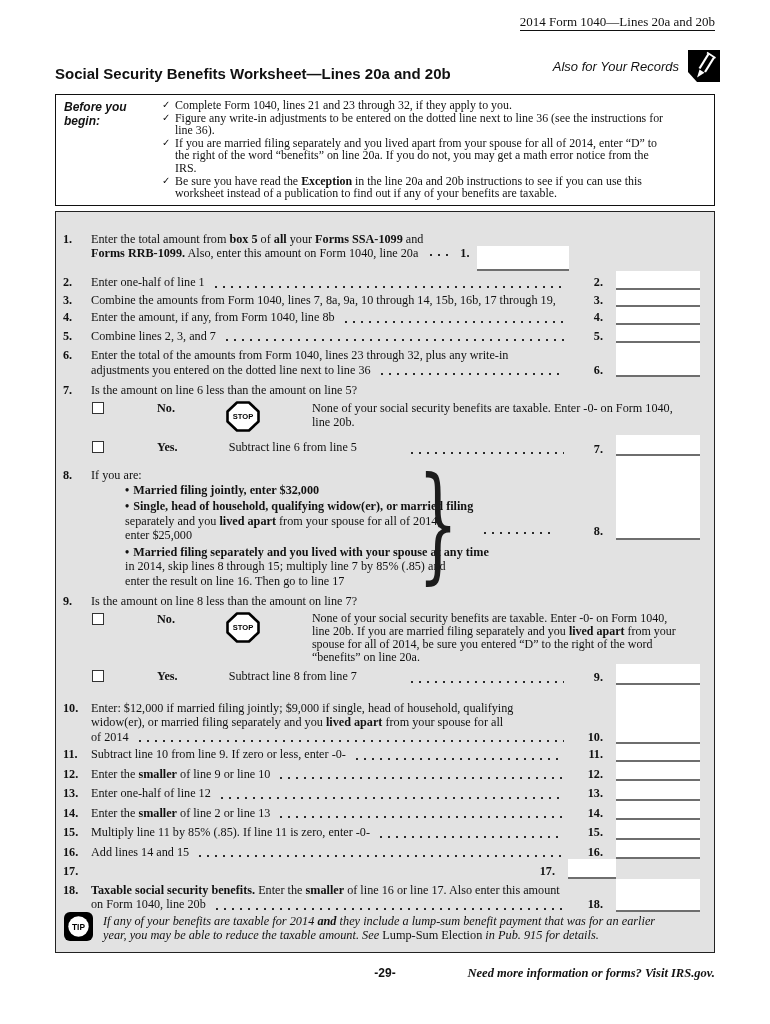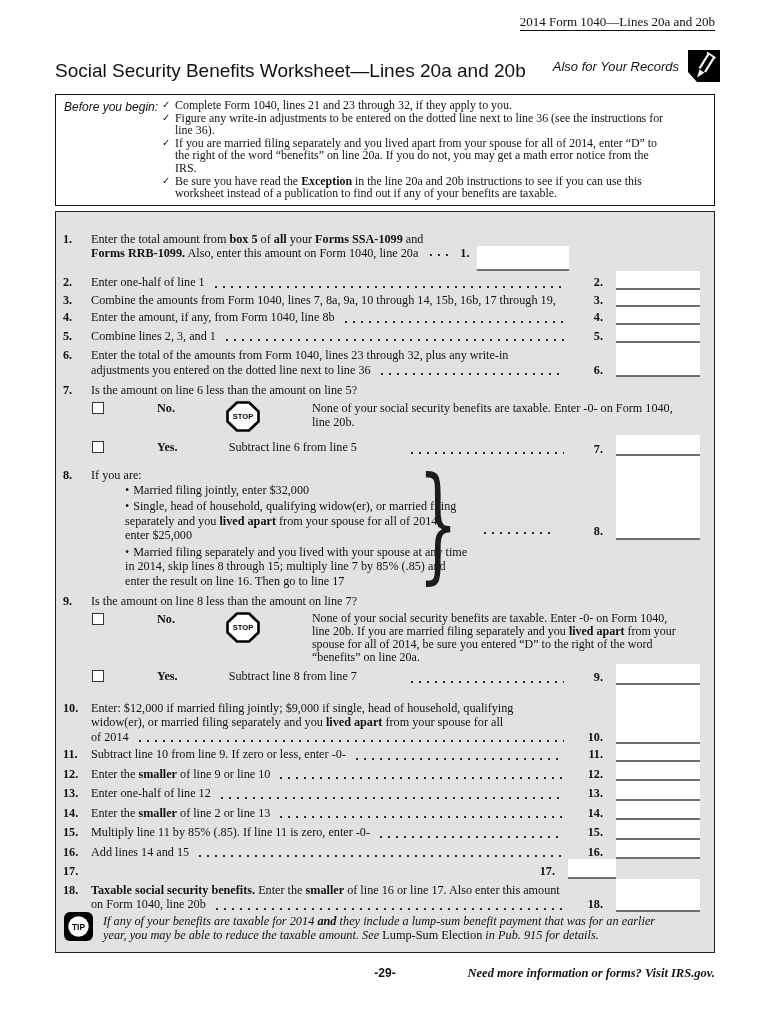--- a/index.html
+++ b/index.html
@@ -7,28 +7,28 @@
   body { width:770px; height:1024px; color:#111; }
   .page { position:relative; width:770px; height:1024px; overflow:hidden;
           font-family:"Liberation Serif","DejaVu Serif",serif; }
 
   
   .hdr-right { padding:14px 55px 0; text-align:right; font-size:13px; }
   .hdr-right span { border-bottom:1px solid #111; padding-bottom:1px; }
 
   .title-row { display:flex; justify-content:space-between; align-items:flex-end;
                margin:20px 50px 0 55px; }
-  .page-title { font-family:"Liberation Sans",sans-serif; font-size:19px; margin:0; font-weight:normal; }
+  .page-title { font-family:"Liberation Sans",sans-serif; font-size:15px; margin:0; font-weight:bold; }
   .keep-group { display:flex; align-items:center; gap:9px; }
   .keep { font-family:"Liberation Sans",sans-serif; font-style:italic; font-size:13px; }
 
   
   .byb { margin:12px 55px 0; border:1.5px solid #111; display:flex; padding:4px 8px 5px; background:#fff; }
   .byb-label { width:97px; flex:none; font-family:"Liberation Sans",sans-serif;
-               font-weight:normal; font-style:italic; font-size:12px; padding-top:1px; }
+               font-weight:bold; font-style:italic; font-size:12px; padding-top:1px; }
   .byb-items { flex:1; font-size:11.9px; line-height:12.6px; }
   .byb-item { position:relative; padding-left:14px; }
   .byb-check { position:absolute; left:1px; top:0; font-size:10px; }
   .byb-item div { white-space:nowrap; }
 
   
   .ws { margin:5px 55px 0; border:1px solid #222; background:#e2e2e2; padding:20px 0 8px; }
   .ws-row { display:grid; grid-template-columns:28px 1fr 48px 84px;
             padding:0 14px 0 7px; font-size:12.2px; line-height:14.5px; }
   .ws-row > div { padding-top:var(--pt,0px); }
@@ -59,21 +59,21 @@
   .no-text { flex:1; }
   .no-text div { white-space:nowrap; }
   .no-text.small { font-size:12px; line-height:13px; }
   .yes-flex .t { white-space:nowrap; }
 
   
   .kind-choices .c-content { position:relative; }
   .kind-choices .intro, .kind-choices .bullet div { white-space:nowrap; }
   .bullet { padding-left:34px; }
   .bullet + .bullet { margin-top:2px; }
-  .bullet div:first-child { text-indent:-9px; padding-left:9px; }
+  .bullet div:first-child { text-indent:-9px; padding-left:9px;font-weight:bold; }
   .b-dot { font-size:12px; margin-right:4px; }
   .brace { position:absolute; right:90px; top:18px; font-size:126px; line-height:100px;
            font-family:"DejaVu Serif",serif; transform:scaleX(.5); transform-origin:center; color:#1c1c1c; }
   .dots8 { position:absolute; right:12px; top:74px; width:75px; height:5px;
            background-image:radial-gradient(circle,#2a2a2a 1.1px,transparent 1.5px);
            background-size:8px 4px; background-repeat:repeat-x; background-position:0 1px; }
   .kind-choices .c-label { align-items:flex-start; padding-top:68px; }
   .kind-choices .c-entry { padding-top:0; }
   .part-white { height:84px; background:#fff; border-bottom:2px solid #6e6e6e; }
 
@@ -183,21 +183,21 @@
             <span class="leader"></span>
           </div>
         </div>
         <div class="c-label">4.</div>
         <div class="c-entry white"></div>
       </div>
       <div class="ws-row kind-line" style="--pt: 4px;">
         <div class="c-num">5.</div>
         <div class="c-content">
           <div class="tline">
-            <span class="t">Combine lines 2, 3, and 1</span>
+            <span class="t">Combine lines 2, 3, and 7</span>
             <span class="leader"></span>
           </div>
         </div>
         <div class="c-label">5.</div>
         <div class="c-entry white"></div>
       </div>
       <div class="ws-row kind-line" style="--pt: 5px;">
         <div class="c-num">6.</div>
         <div class="c-content">
           <div class="tline">

